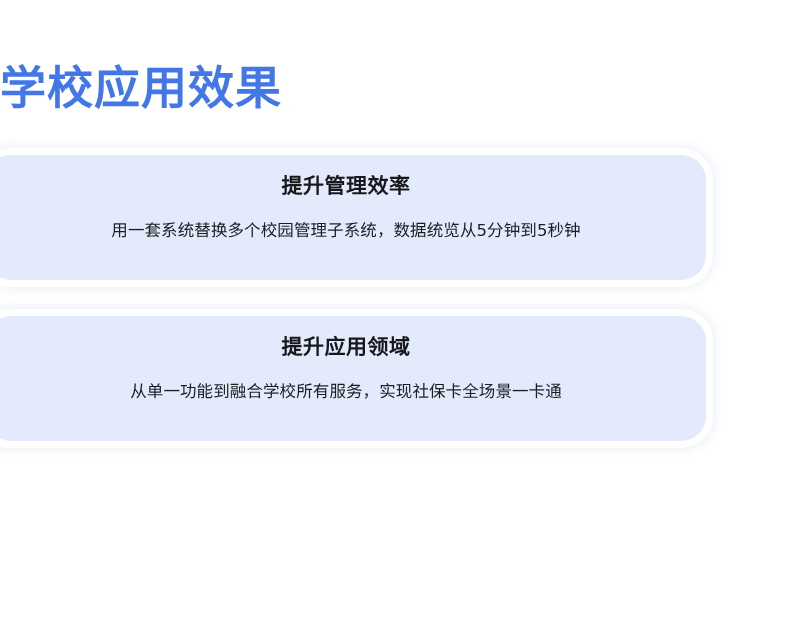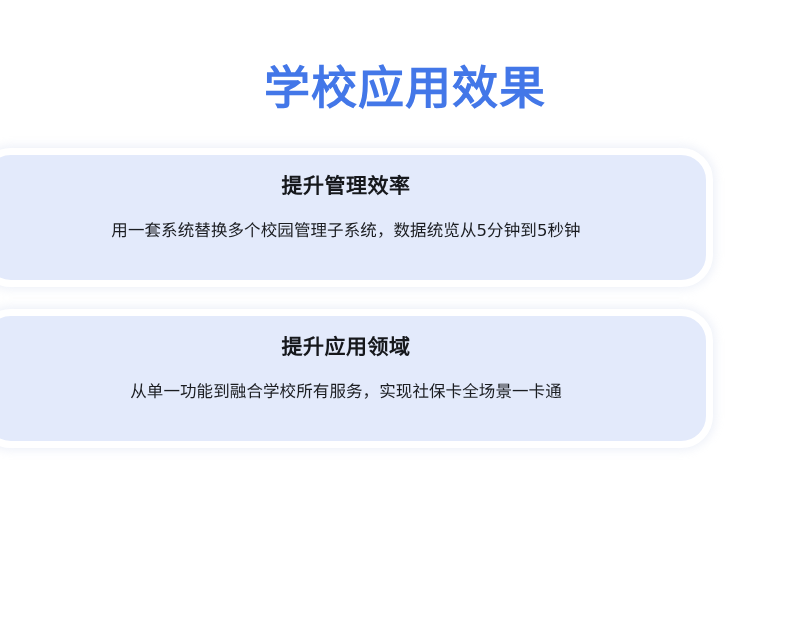--- a/index.html
+++ b/index.html
@@ -21,21 +21,20 @@
     height: 622px;
     background: #ffffff;
     box-sizing: border-box;
   }
 
   .page-title {
     position: absolute;
     top: 60px;
     left: 0;
     width: 810px;
-    text-align: center;
     font-size: 46px;
     line-height: 56px;
     font-weight: 700;
     letter-spacing: 1px;
     color: #4377e8;
     white-space: nowrap;
   }
 
   .cards {
     position: absolute;

